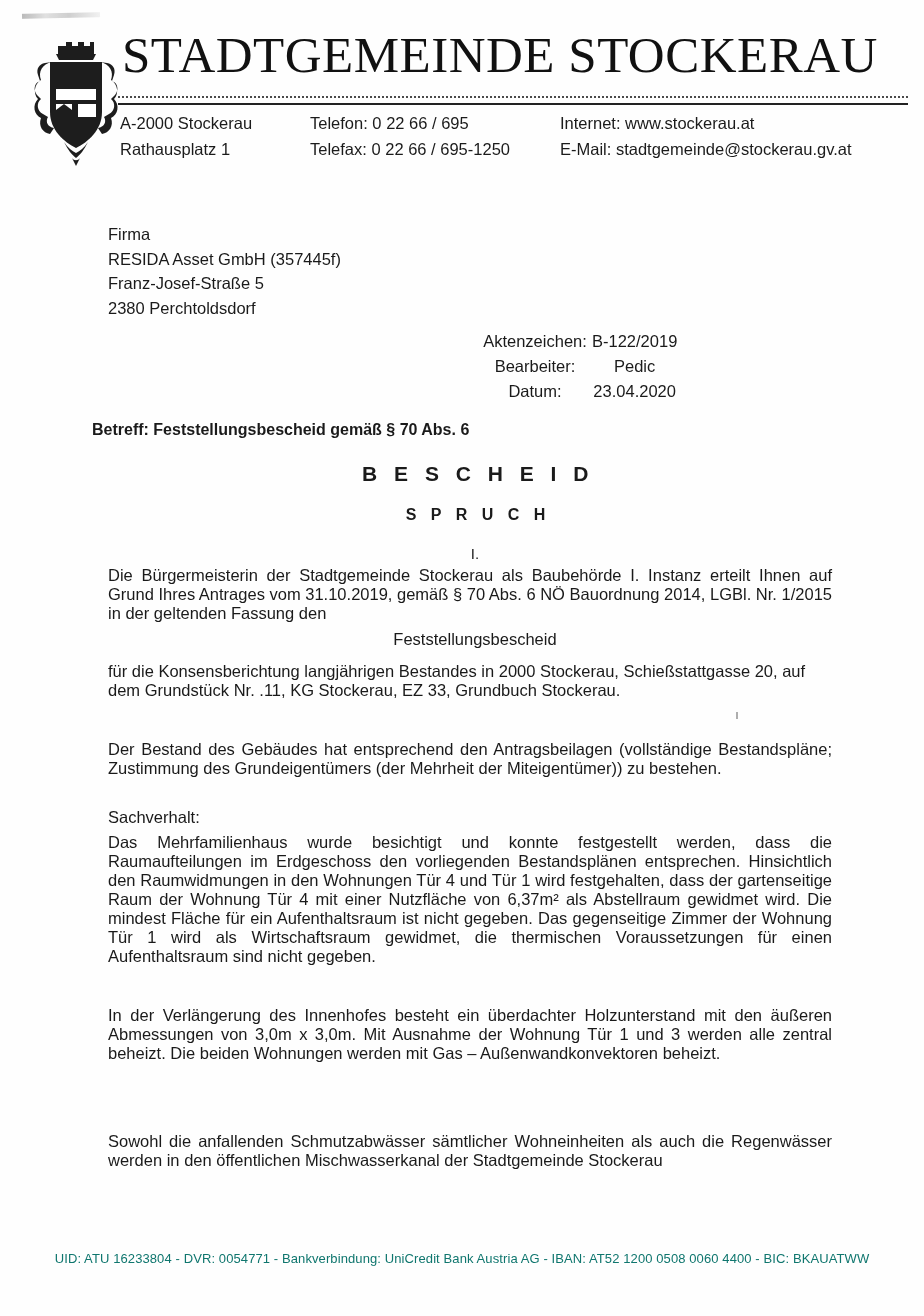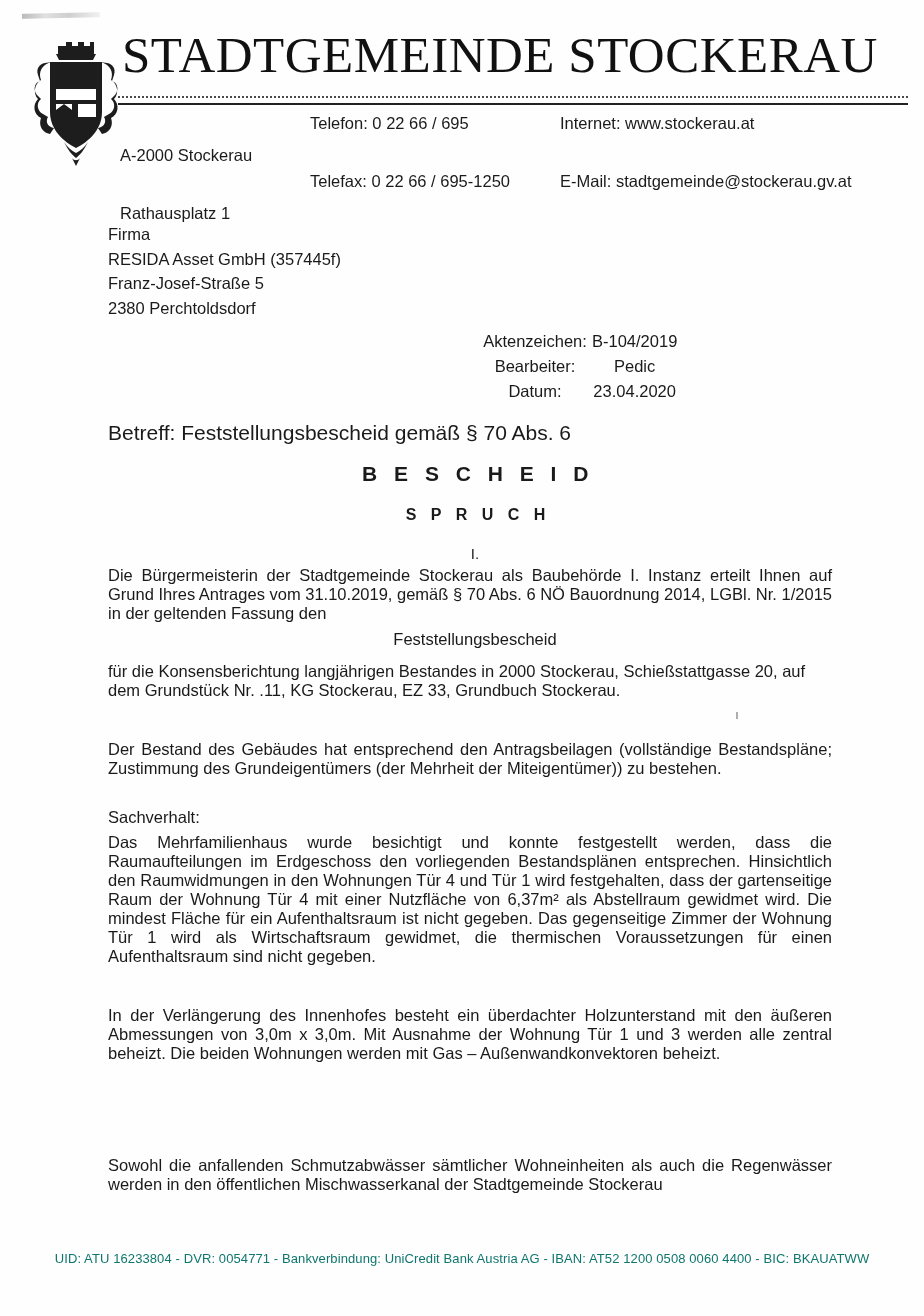--- a/index.html
+++ b/index.html
@@ -82,21 +82,21 @@
   .contact-grid {
     position: absolute;
     left: 120px;
     top: 84px;
     width: 790px;
     font-size: 16.5px;
     line-height: 26px;
     color: #1b1b1b;
   }
   .contact-row { display: flex; }
-  .c1 { width: 190px; flex: 0 0 190px; margin-top: 32px; }
+  .c1 { width: 190px; flex: 0 0 190px; }
   .c2 { width: 250px; flex: 0 0 250px; }
   .c3 { flex: 1 1 auto; white-space: nowrap; }
 
   
   .address-block {
     position: absolute;
     left: 108px;
     top: 222px;
     font-size: 16.5px;
     line-height: 24.5px;
@@ -111,23 +111,24 @@
     line-height: 25px;
     text-align: center;
   }
   .ref-row { display: flex; }
   .ref-label { width: 114px; flex: 0 0 114px; }
   .ref-value { flex: 1 1 auto; white-space: nowrap; }
 
   
   .betreff {
     position: absolute;
-    left: 108px;
+    left: 92px;
     top: 421px;
-    font-size: 21px;
+    font-size: 16px;
+    font-weight: bold;
   }
   .title-bescheid {
     position: absolute;
     left: 0;
     top: 462px;
     width: 924px;
     text-align: center;
     font-size: 21px;
     font-weight: bold;
     letter-spacing: 5.5px;
@@ -177,21 +178,21 @@
     font-size: 16.5px;
     font-weight: normal;
     padding-left: 26px;
     box-sizing: border-box;
   }
   .p-property { top: 662px; }
   .p-bestand  { top: 740px; }
   .p-sachverhalt-label { top: 808px; }
   .p-sachverhalt-1 { top: 833px; }
   .p-sachverhalt-2 { top: 1006px; }
-  .p-sachverhalt-3 { top: 1156px; }
+  .p-sachverhalt-3 { top: 1132px; }
 
   
   .speck {
     position: absolute;
     left: 736px;
     top: 712px;
     width: 2px;
     height: 7px;
     background: #9a9a9a;
     opacity: .8;
@@ -274,21 +275,21 @@
   <div class="address-block">
     <div>Firma</div>
     <div>RESIDA Asset GmbH (357445f)</div>
     <div>Franz-Josef-Straße 5</div>
     <div>2380 Perchtoldsdorf</div>
   </div>
 
   <div class="ref-block">
     <div class="ref-row">
       <span class="ref-label">Aktenzeichen:</span>
-      <span class="ref-value">B-104/2019</span>
+      <span class="ref-value">B-122/2019</span>
     </div>
     <div class="ref-row">
       <span class="ref-label">Bearbeiter:</span>
       <span class="ref-value">Pedic</span>
     </div>
     <div class="ref-row">
       <span class="ref-label">Datum:</span>
       <span class="ref-value">23.04.2020</span>
     </div>
   </div>

